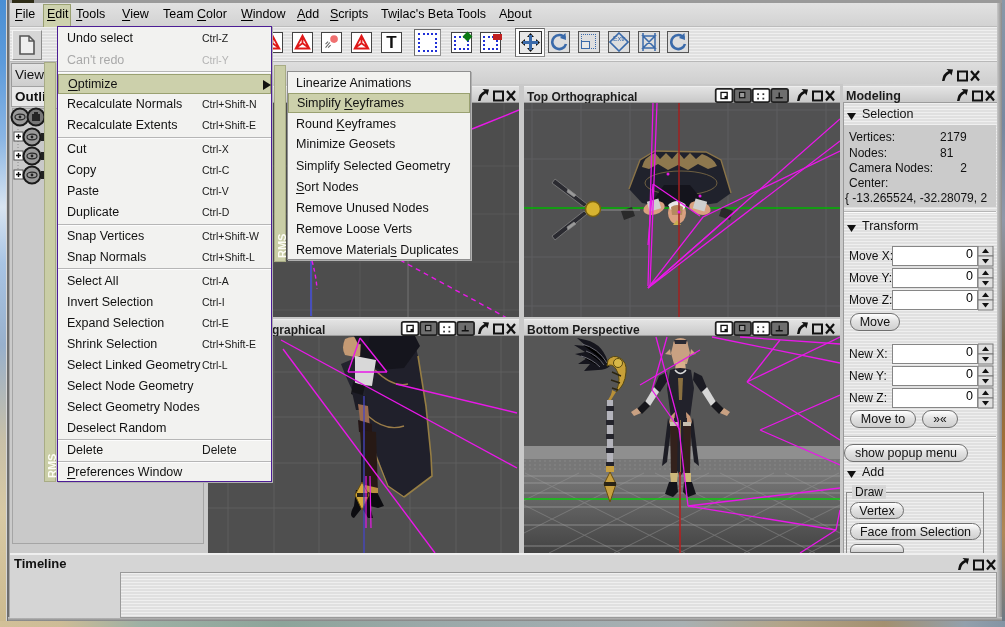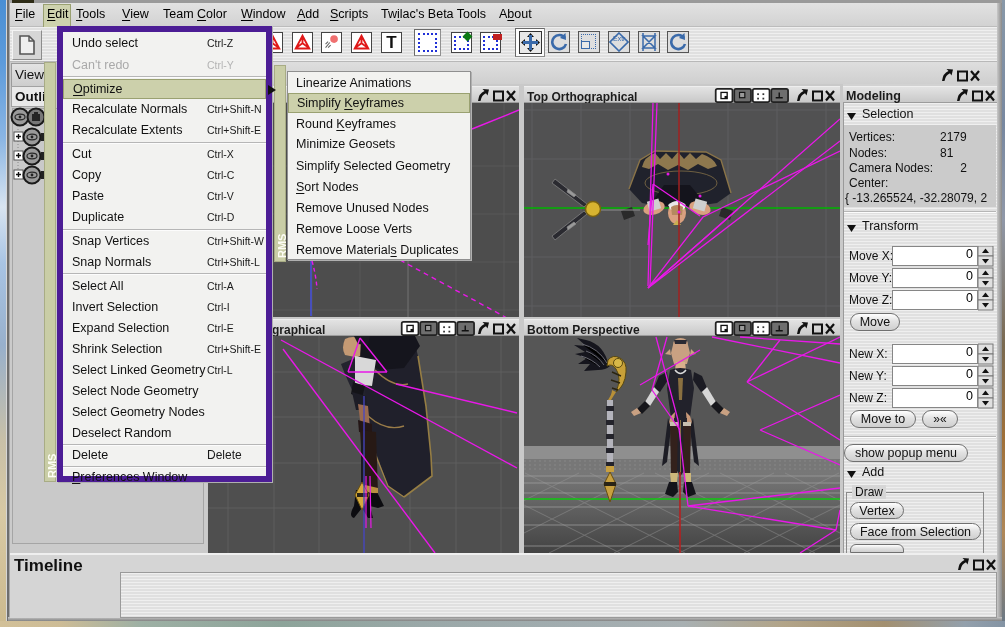--- a/index.html
+++ b/index.html
@@ -512,36 +512,36 @@
 <use href="#sp" y="22"></use>
       <use href="#sp" y="44"></use>
       <use href="#sp" y="98"></use>
       <use href="#sp" y="120"></use>
       <use href="#sp" y="142"></use>
 </svg>
 </div>
 
 <div id="timeline">
 <div class="a" style="left:10px;top:553px;width:987px;height:65px;background:#d5d5d5;border-top:2px solid #efefef"></div>
-<span class="a" style="left:14px;top:556px;font-weight:bold;font-size:17px;color:#111">Timeline</span>
+<span class="a" style="left:14px;top:556px;font-weight:bold;font-size:13px;color:#111">Timeline</span>
 <svg class="a" style="left:957px;top:558px" width="40" height="13" viewBox="0 0 40 13">
       <path d="M1 12 Q2 4 7.5 2 L5.5 0 L12 0.5 L10.5 6.5 L9 4.2 Q4.5 6 3.5 12 Z" fill="#111"></path>
       <rect x="17" y="2.5" width="9" height="9" fill="none" stroke="#111" stroke-width="2"></rect>
       <path d="M30 2 L38 11.5 M38 2 L30 11.5" stroke="#111" stroke-width="2.2"></path>
     </svg>
 <div class="a brushed" style="left:120px;top:572px;width:877px;height:46px;border:1px solid #9a9a9a"></div>
 </div>
 
 <div class="a" style="left:44px;top:62px;width:12px;height:420px;background:#c9cda6;border:1px solid #a8ac85"></div>
 <div class="a" style="left:46px;top:478px;width:10px;height:10px;font-size:11px;font-weight:bold;color:#fdfdf5;transform:rotate(-90deg);transform-origin:0 0;white-space:nowrap">RMS</div>
 <div class="a" style="left:274px;top:65px;width:12px;height:197px;background:#c9cda6;border:1px solid #a8ac85"></div>
 <div class="a" style="left:276px;top:258px;width:10px;height:10px;font-size:11px;font-weight:bold;color:#fdfdf5;transform:rotate(-90deg);transform-origin:0 0;white-space:nowrap">RMS</div>
 
 <div id="menus">
-<div class="a" style="left:57px;top:26px;width:215px;height:456px;background:#f2f2f0;border:6px solid #4c1d95;box-shadow:1px 1px 0 #b0b0b0">
+<div class="a" style="left:57px;top:26px;width:215px;height:456px;background:#f2f2f0;border:1px solid #4c1d95;box-shadow:1px 1px 0 #b0b0b0">
 <div class="mi" style="top:0.5px">Undo select<span class="sc" style="left:135px">Ctrl-Z</span></div>
 <div class="mi" style="top:22.5px;color:#a9a9a9">Can't redo<span class="sc" style="left:135px;color:#b4b4b4">Ctrl-Y</span></div>
 <div class="a sep" style="left:0;right:0;top:44px"></div>
 <div class="mi hil" style="top:47px;left:0;right:0;padding-left:9px;height:20px;line-height:19px"><u>O</u>ptimize<svg class="a" style="left:204px;top:5px" width="8" height="10">
           <path d="M0 0 L8 5 L0 10 Z" fill="#111"></path>
         </svg></div>
 <div class="mi" style="top:66.5px">Recalculate Normals<span class="sc" style="left:135px">Ctrl+Shift-N</span></div>
 <div class="mi" style="top:87.5px">Recalculate Extents<span class="sc" style="left:135px">Ctrl+Shift-E</span></div>
 <div class="a sep" style="left:0;right:0;top:109.5px"></div>
 <div class="mi" style="top:111.5px">Cut<span class="sc" style="left:135px">Ctrl-X</span></div>

